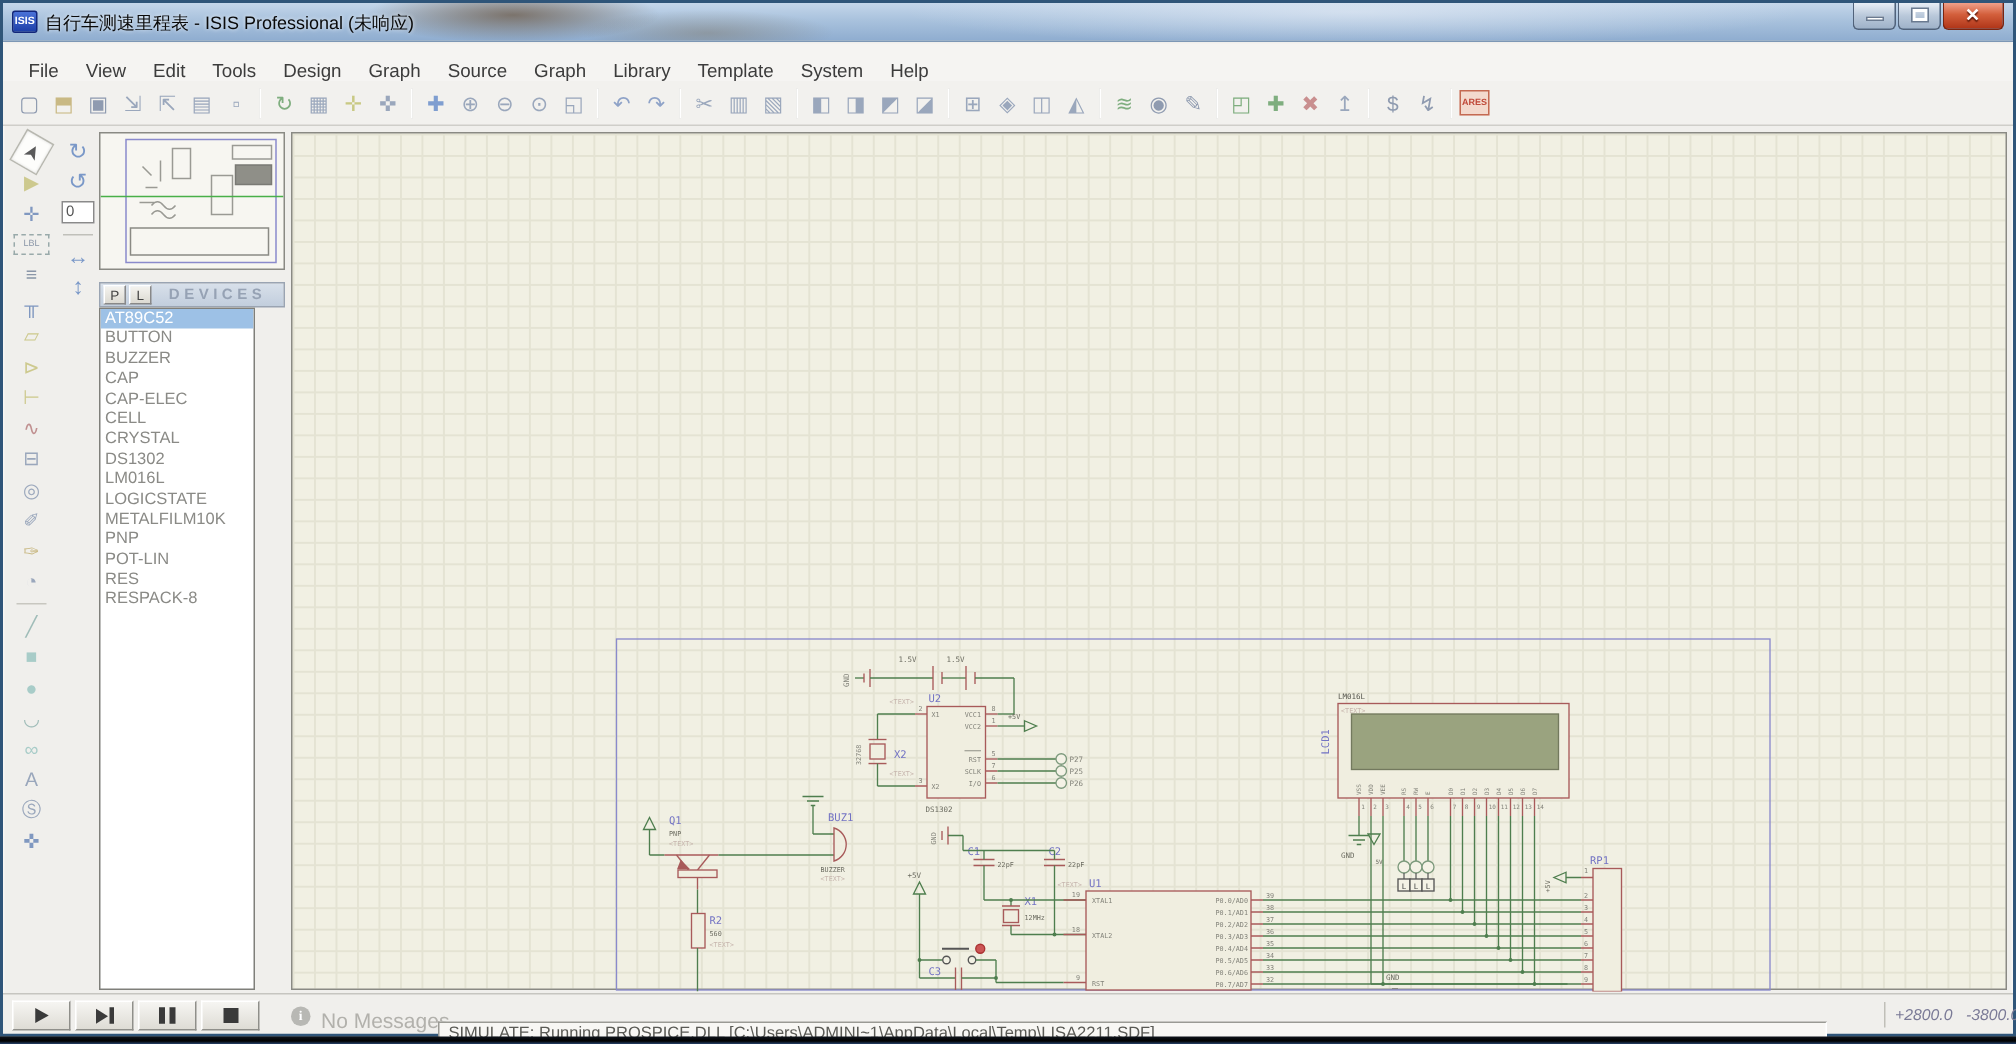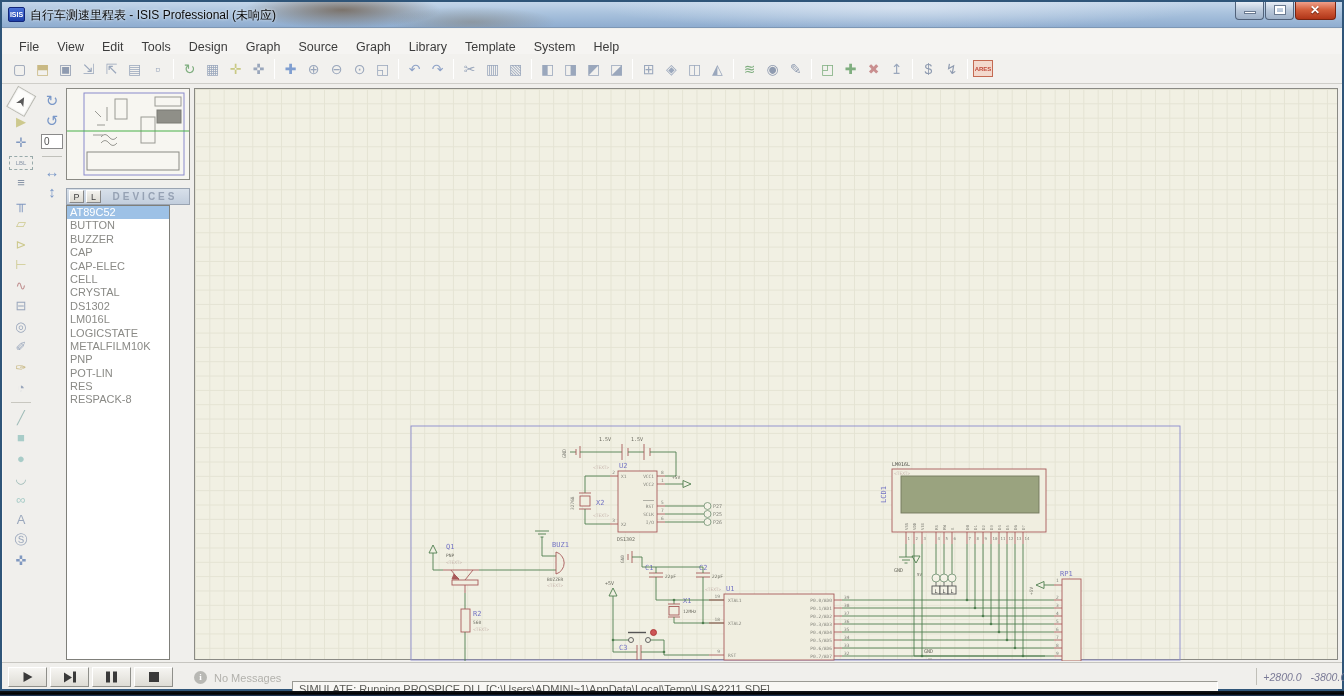--- a/index.html
+++ b/index.html
@@ -90,21 +90,21 @@
     border:1px solid #8f8f8a; border-top-color:#fff; border-left-color:#fff; }
   .pb-ic { position:absolute; left:50%; top:50%; transform:translate(-50%,-50%); }
   .ic-play { width:0; height:0; border-left:9px solid #3a3a3a; border-top:5.5px solid transparent; border-bottom:5.5px solid transparent; }
   .ic-step { display:flex; align-items:center; }
   .ic-step .t { width:0; height:0; border-left:8px solid #3a3a3a; border-top:5px solid transparent; border-bottom:5px solid transparent; }
   .ic-step .b { width:3px; height:11px; background:#3a3a3a; margin-left:1px; }
   .ic-pause { display:flex; } .ic-pause div { width:4px; height:11px; background:#3a3a3a; margin:0 1.5px; }
   .ic-stop { width:10px; height:10px; background:#3a3a3a; }
   .info-icon { position:absolute; left:192px; top:8px; width:13px; height:13px; border-radius:50%;
     background:#b8b8b4; color:#fff; font-size:9px; font-weight:bold; text-align:center; line-height:13px; font-family:"Liberation Serif",serif; }
-  .msg-text { position:absolute; left:212px; top:9px; font-size:11px; color:#b2b1ac; }
+  .msg-text { position:absolute; left:212px; top:9px; font-size:14px; color:#b2b1ac; }
   .sim-field { position:absolute; left:290px; top:5px; width:926px; height:17px; background:#f8f7f4;
     border:1px solid #9a9a94; border-bottom-color:#fff; border-right-color:#fff;
     font-size:11px; color:#5a5a55; line-height:15px; padding-left:6px; white-space:nowrap; overflow:hidden;margin-top:13px; }
   .coord-box { position:absolute; left:1254px; top:5px; width:114px; height:17px; border-left:1px solid #c0bfb8;
     display:flex; align-items:center; justify-content:flex-end; gap:9px; padding-right:6px;font-style:italic; }
   .coord { font-size:10.5px; color:#7a7a96; }
   .coord.units { color:#3c3ccc; }
 </style>
 </head>
 <body>

